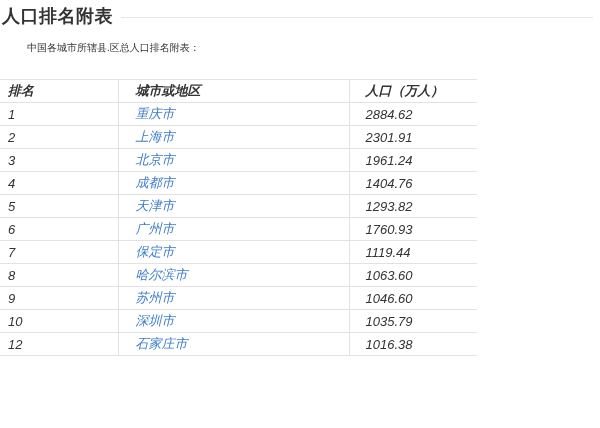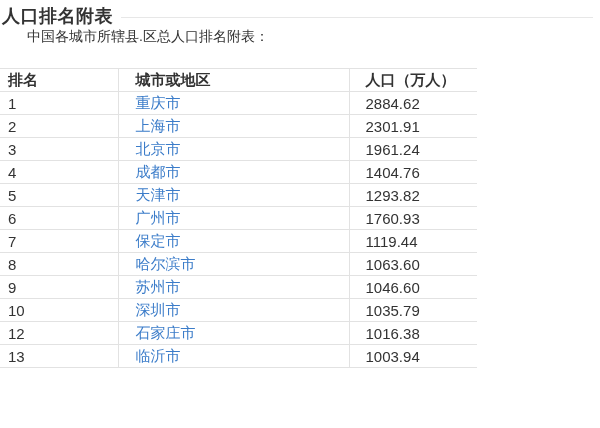--- a/index.html
+++ b/index.html
@@ -29,42 +29,43 @@
     letter-spacing: 0.5px;
   }
   .title-divider {
     flex: 1;
     height: 1px;
     background: #e7e7e7;
     margin-right: 7px;
     margin-top: 3px;
   }
   .subtitle {
-    font-size: 14px;
+    font-size: 10px;
     color: #333333;
-    margin: 0 0 0 27px;
+    margin: 11px 0 0 27px;
     line-height: 15px;
   }
   table.population-table {
     border-collapse: collapse;
     table-layout: fixed;
     width: 477px;
     margin-top: 24px;
     border-top: 1px solid #e2e2e2;
   }
   .population-table th,
   .population-table td {
     height: 22px;
     padding: 0;
-    font-size: 15px;
+    font-size: 13px;
     text-align: left;
     vertical-align: middle;
     border-bottom: 1px solid #e2e2e2;
     white-space: nowrap;
     overflow: hidden;
+    font-style: italic;
   }
   .population-table th {
     font-weight: bold;
     color: #333333;
   }
   .population-table th:nth-child(1),
   .population-table td:nth-child(1) {
     padding-left: 8px;
     border-right: 1px solid #e2e2e2;
   }
@@ -181,23 +182,16 @@
     </td>
     <td class="population-cell">1035.79</td>
   </tr>
         <tr>
     <td class="rank-cell">12</td>
     <td>
       <a class="city-link">石家庄市</a>
     </td>
     <td class="population-cell">1016.38</td>
   </tr>
-        <tr>
-    <td class="rank-cell">13</td>
-    <td>
-      <a class="city-link">临沂市</a>
-    </td>
-    <td class="population-cell">1003.94</td>
-  </tr>
       </tbody>
   </table>
 
 </div>
 
 </body></html>

